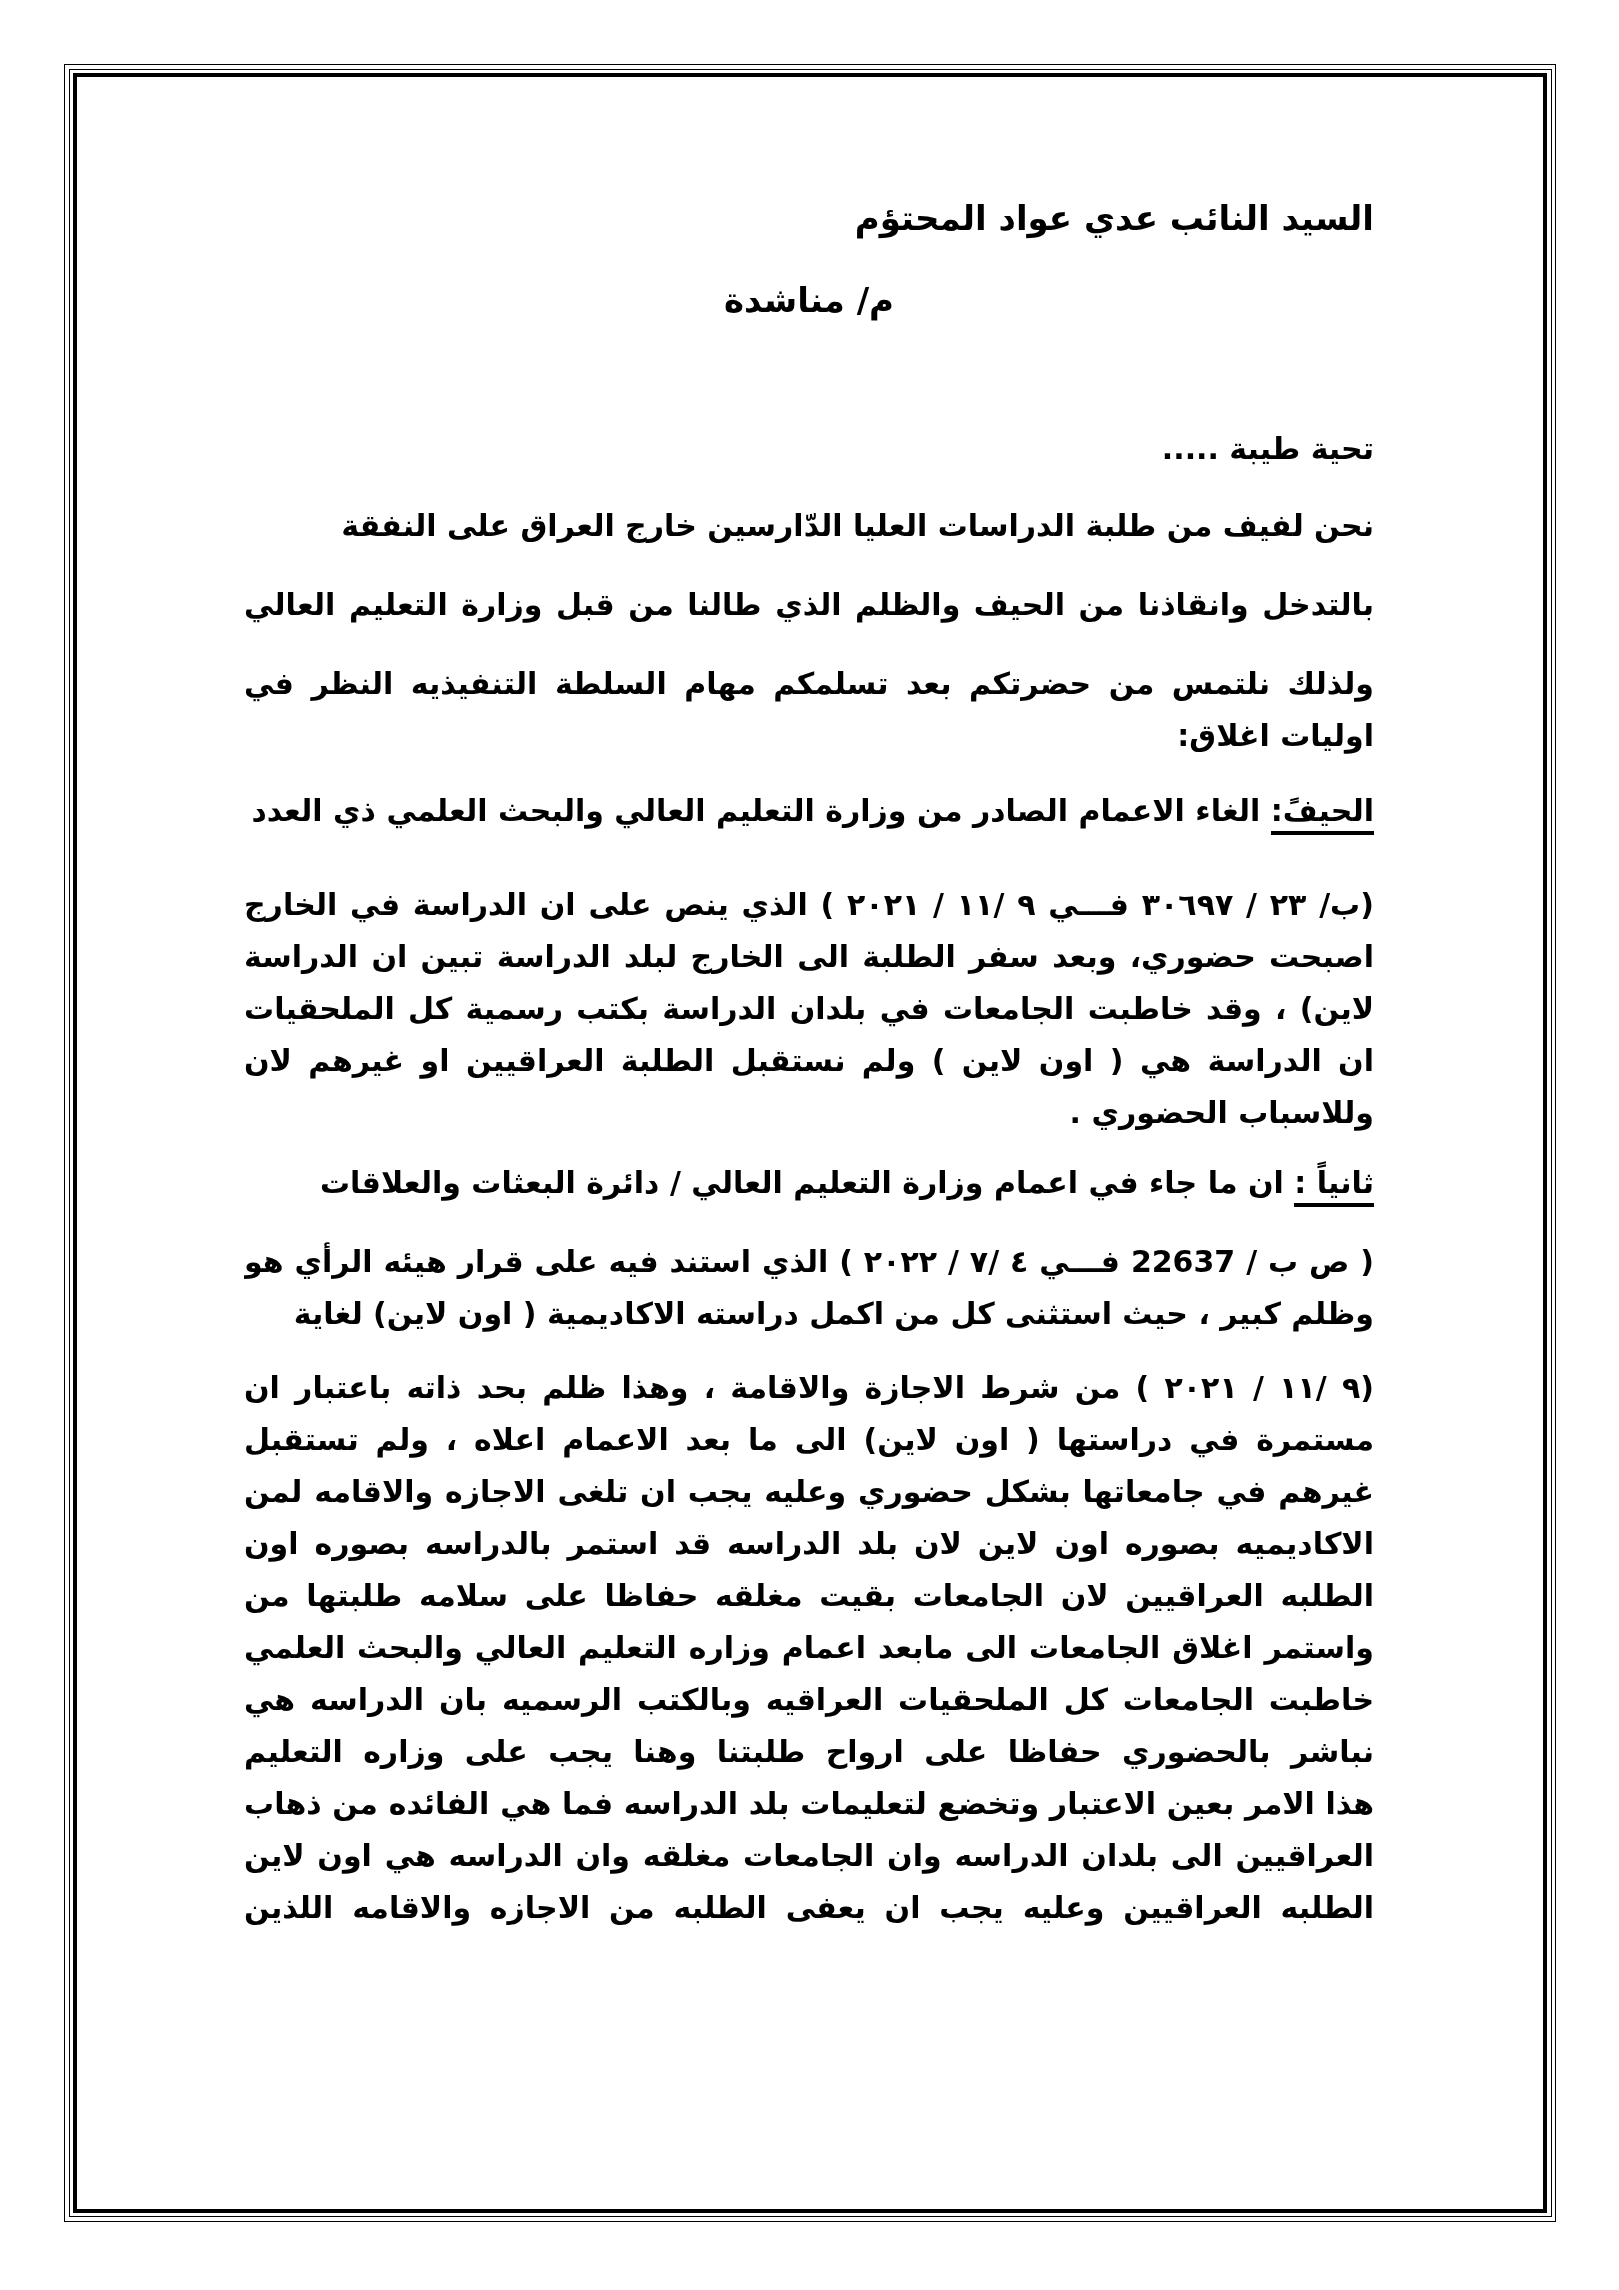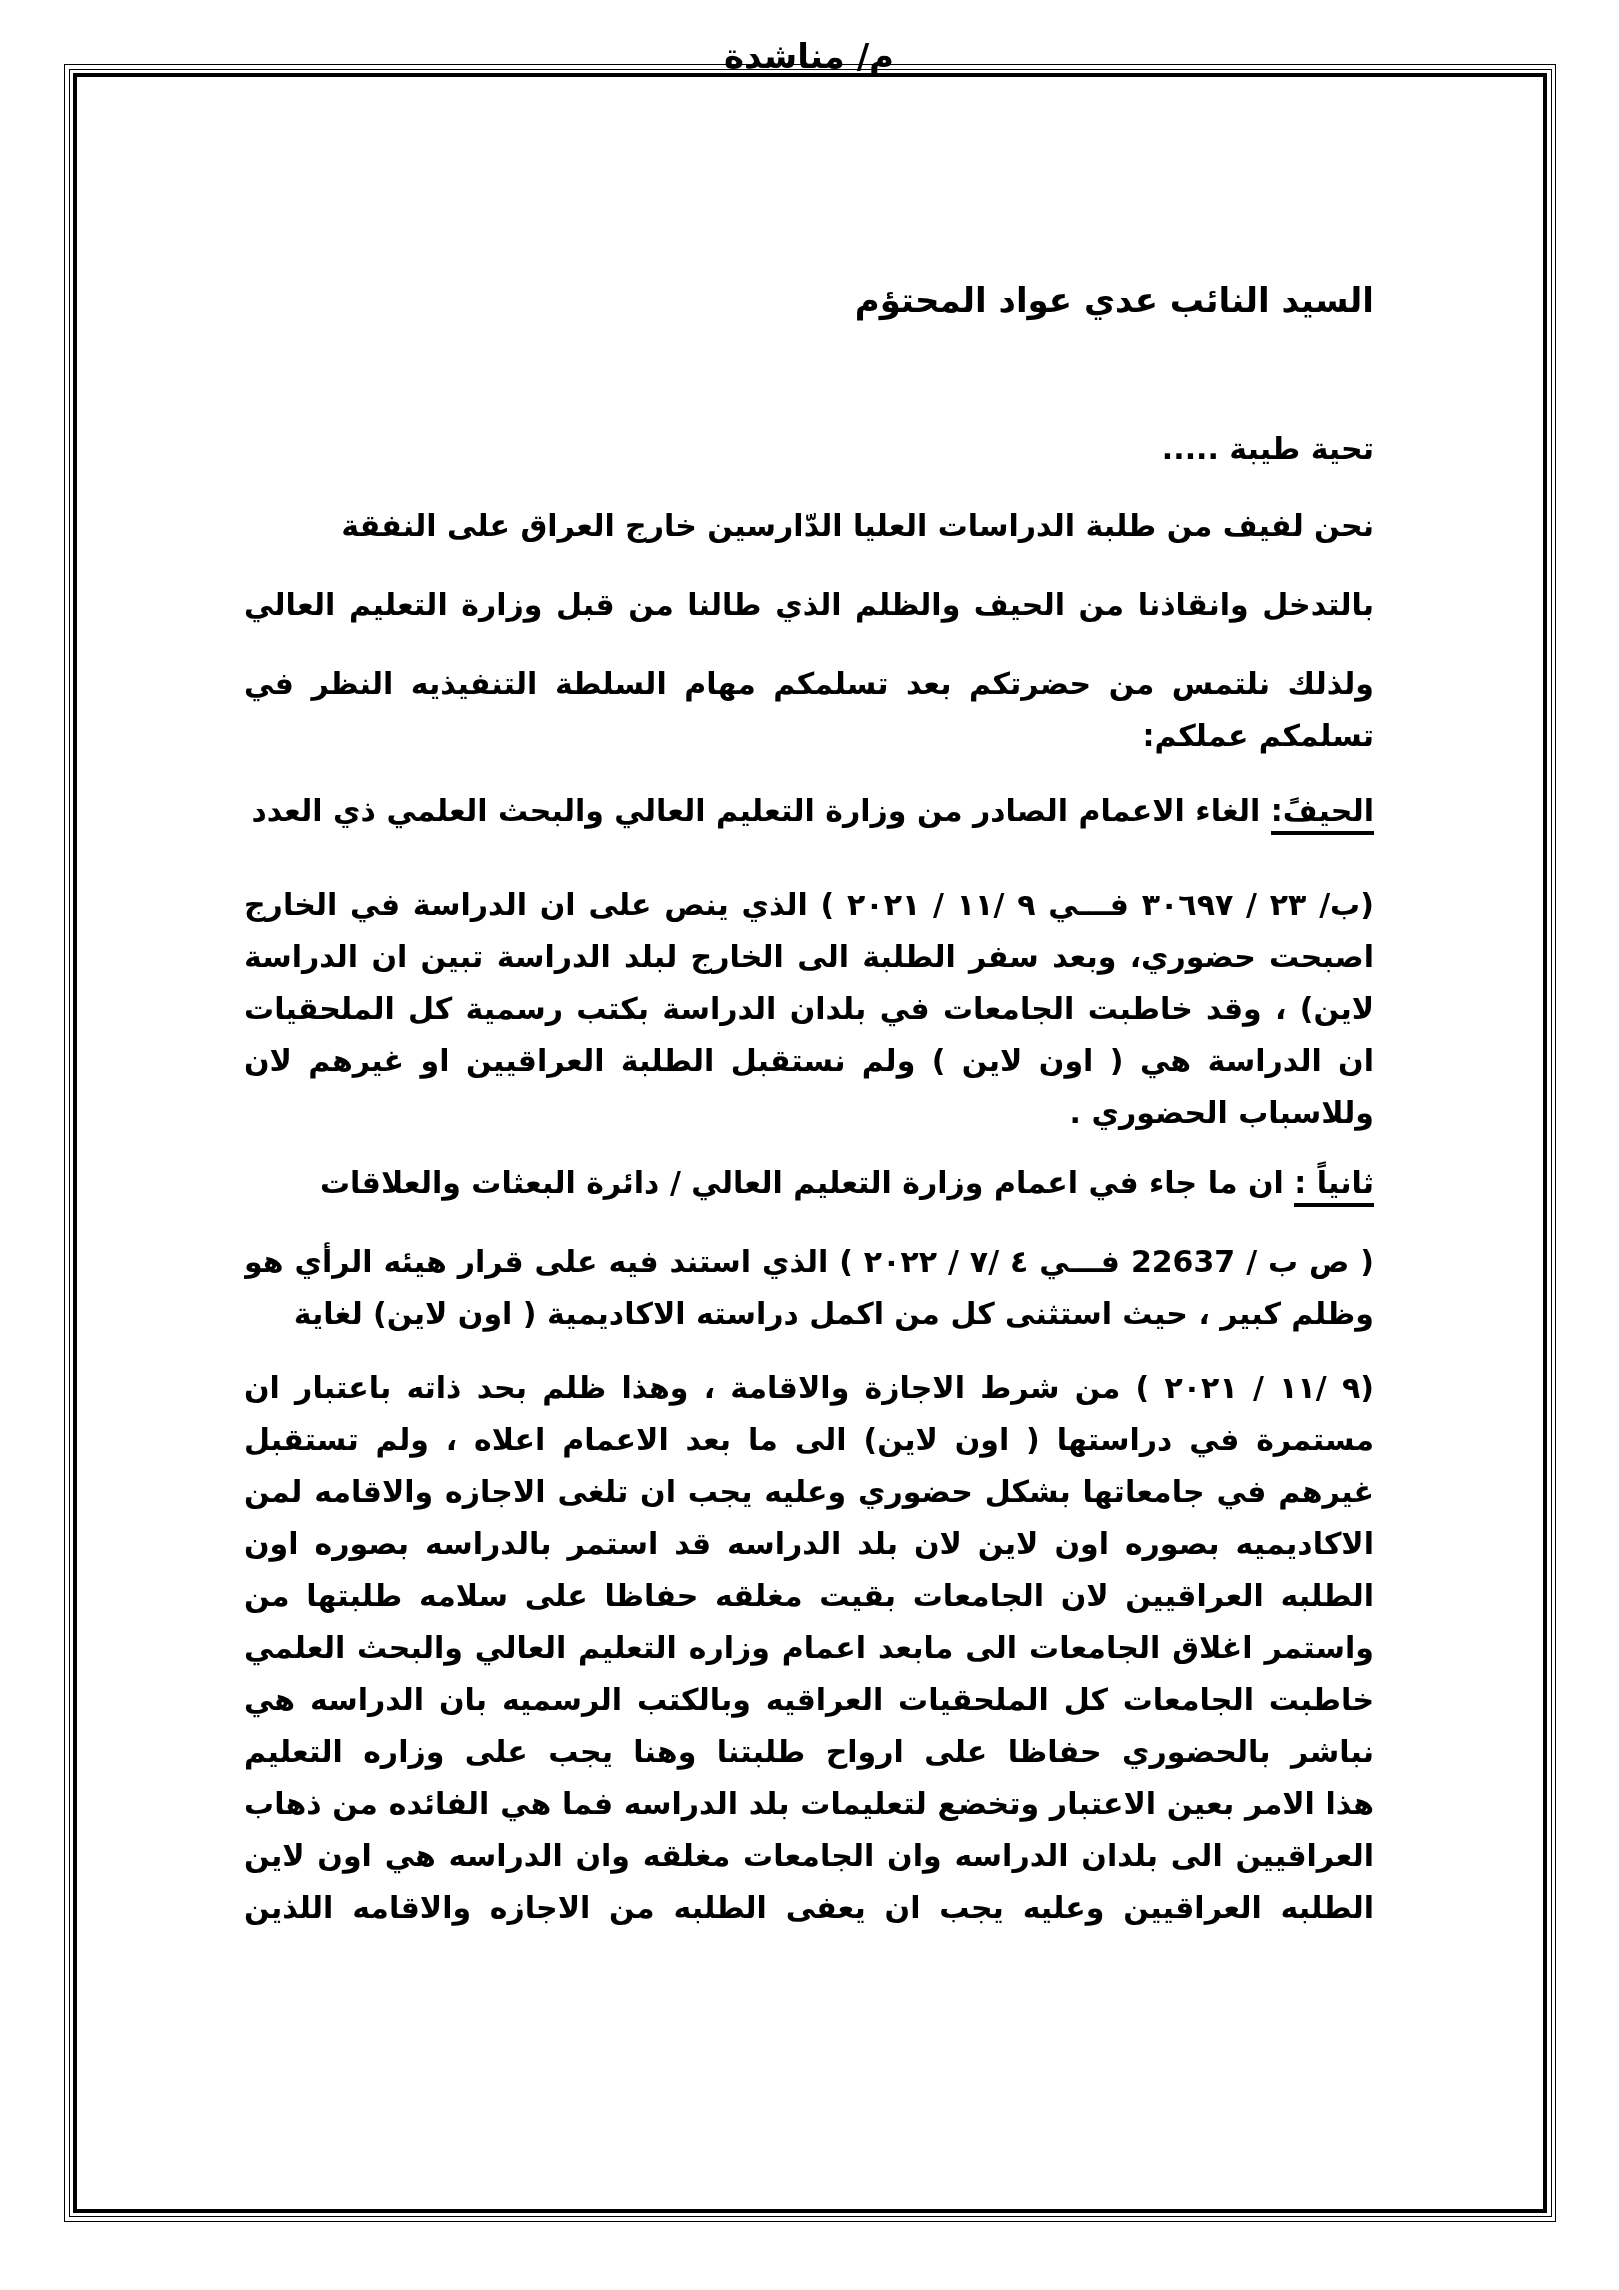--- a/index.html
+++ b/index.html
@@ -82,37 +82,37 @@
 <body>
 
 <div class="page">
 
   <div class="frame-outer"></div>
   <div class="frame-mid"></div>
   <div class="frame-inner"></div>
 
   <div class="content">
 
+    <div class="ln rl heading addressee">السيد النائب عدي عواد المحتؤم</div>
+
     <div class="ln cl heading subject">م/ مناشدة</div>
-
-    <div class="ln rl heading addressee">السيد النائب عدي عواد المحتؤم</div>
 
     <div class="ln rl greeting">تحية طيبة .....</div>
 
     <div class="p-intro">
       <div class="ln rl">نحن لفيف من طلبة الدراسات العليا الدّارسين خارج العراق على النفقة الخاصة نناشدكم</div>
     </div>
 
     <div class="p-request">
       <div class="ln jl">بالتدخل وانقاذنا من الحيف والظلم الذي طالنا من قبل وزارة التعليم العالي والبحث العلمي</div>
     </div>
 
     <div class="p-plea">
       <div class="ln jl">ولذلك نلتمس من حضرتكم بعد تسلمكم مهام السلطة التنفيذيه النظر في طلبنا واعتباره من</div>
-      <div class="ln rl">تسلمكم عملكم:</div>
+      <div class="ln rl">اوليات اغلاق:</div>
     </div>
 
     <div class="p-first">
       <div class="ln rl"><span class="u">الحيفً:</span><span>  الغاء الاعمام الصادر من وزارة التعليم العالي والبحث العلمي ذي العدد</span></div>
     </div>
 
     <div class="p-b">
       <div class="ln jl">(ب/ ٢٣ / ٣٠٦٩٧ فـــي ٩ /١١ / ٢٠٢١  ) الذي ينص على ان الدراسة في الخارج</div>
       <div class="ln jl">اصبحت حضوري، وبعد سفر الطلبة الى الخارج لبلد الدراسة تبين ان الدراسة لا زالت ( اون</div>
       <div class="ln jl">لاين) ، وقد خاطبت الجامعات في بلدان الدراسة بكتب رسمية كل الملحقيات العراقية تؤكد فيه</div>

